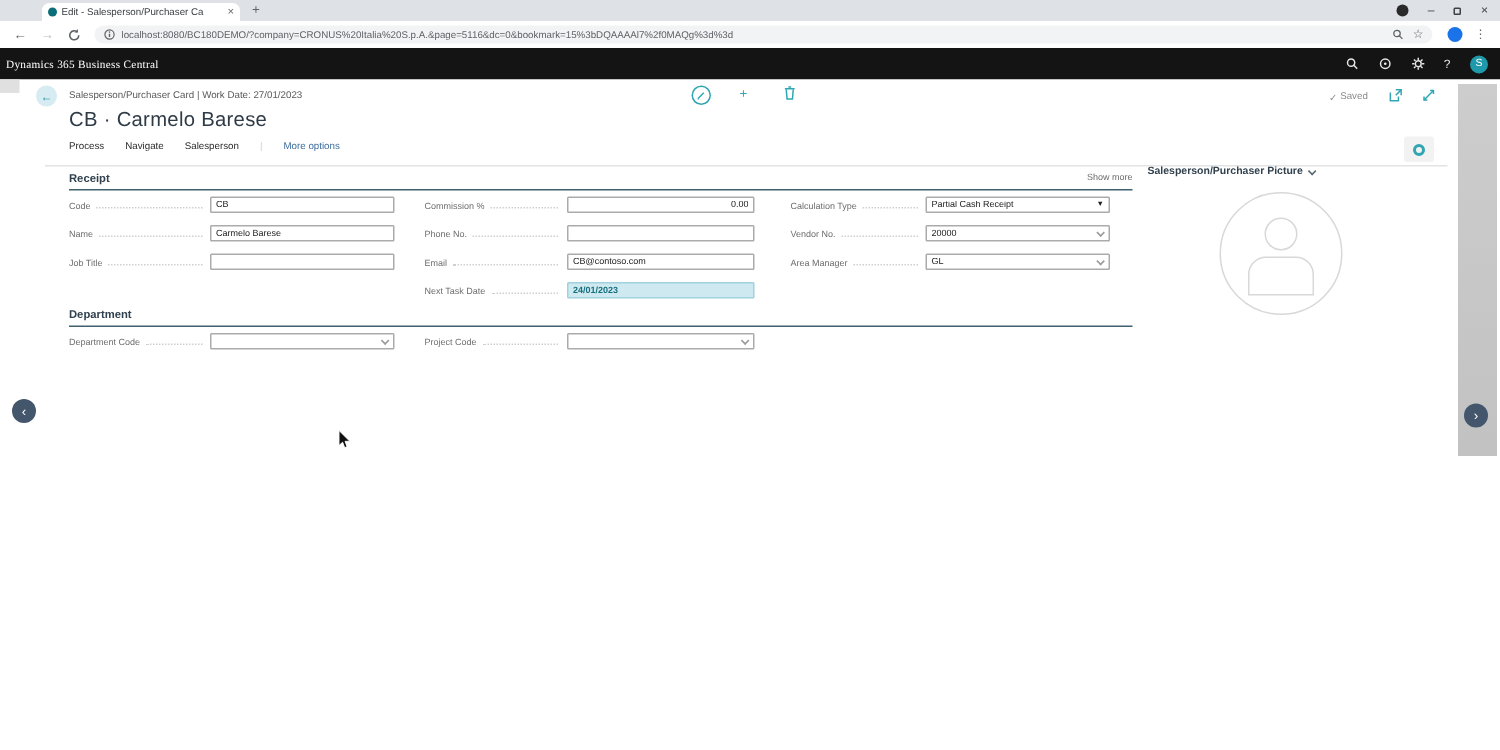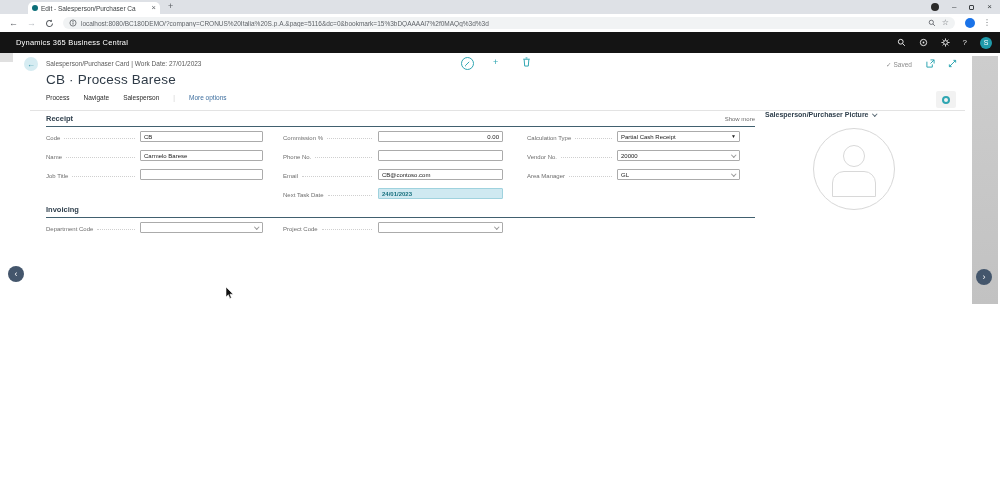--- a/index.html
+++ b/index.html
@@ -38,21 +38,21 @@
   }
   .url-text { font-size:6.5px; color:#5f6368; white-space:nowrap; overflow:hidden; flex:1; }
   .urlbar-right { display:flex; align-items:center; gap:6px; }
   .tb-right { display:flex; align-items:center; gap:8px; margin-right:9px; }
   .tb-star { font-size:8px; color:#5f6368; line-height:1; }
   .tb-avatar { width:10px; height:10px; border-radius:50%; background:#1a73e8; }
   .tb-kebab { font-size:8px; color:#5f6368; line-height:1; }
 
   
   .bc-header { position:absolute; left:0; top:32px; width:1000px; height:21px; background:#141414; display:flex; align-items:center; }
-  .bc-title { font-size:7.5px; color:#fff; margin-left:16px; letter-spacing:.2px; }
+  .bc-title { font-size:7.5px; color:#fff; margin-left:4px; letter-spacing:.2px;font-family:Liberation Serif, serif; }
   .bc-icons { margin-left:auto; margin-right:8px; display:flex; align-items:center; gap:13px; }
   .bc-help { font-size:8px; color:#e8e8e8; line-height:1; }
   .bc-avatar { width:12px; height:12px; border-radius:50%; background:#1f9aaa; color:#fff; font-size:7px; display:flex; align-items:center; justify-content:center; }
 
   
   .content { position:absolute; left:0; top:53px; width:1000px; height:447px; background:#fff; }
   .corner-shade { position:absolute; left:0; top:0; width:13px; height:9px; background:#e0e0e0; }
 
   .back-circle {
     position:absolute; left:24px; top:4px; width:14px; height:14px; border-radius:50%;
@@ -221,21 +221,21 @@
       <path d="M1 3 v6 h6 v-3" fill="none" stroke="#2fa6b2" stroke-width="1.1"></path>
       <path d="M5 1 h4 v4" fill="none" stroke="#2fa6b2" stroke-width="1.1"></path>
       <line x1="9" y1="1" x2="5" y2="5" stroke="#2fa6b2" stroke-width="1.1"></line>
     </svg>
     <svg class="icon-expand" width="9" height="9" viewBox="0 0 10 10">
       <line x1="1.5" y1="8.5" x2="8.5" y2="1.5" stroke="#2fa6b2" stroke-width="1.1"></line>
       <path d="M6 1.5 h2.5 v2.5" fill="none" stroke="#2fa6b2" stroke-width="1.1"></path>
       <path d="M4 8.5 h-2.5 v-2.5" fill="none" stroke="#2fa6b2" stroke-width="1.1"></path>
     </svg>
 
-    <div class="page-title">CB · Process Barese</div>
+    <div class="page-title">CB · Carmelo Barese</div>
 
     <div class="action-bar">
       <span>Process</span>
       <span>Navigate</span>
       <span>Salesperson</span>
       <span class="ab-divider">|</span>
       <span class="ab-more">More options</span>
     </div>
     <div class="ab-right-btn">
       <span class="teal-ring"></span>
@@ -310,21 +310,21 @@
     </div>
 
     <div class="flabel" style="left:283px; top:135px; width:92px;">
       <span class="ltext">Next Task Date</span>
         <span class="leader"></span>
     </div>
     <div class="finput selected" style="left:378px; top:135px; width:125px;">
       <span>24/01/2023</span>
     </div>
 
-    <div class="section-title" style="left:46px; top:152px;">Invoicing</div>
+    <div class="section-title" style="left:46px; top:152px;">Department</div>
     <div class="section-line" style="left:46px; top:164px; width:709px;"></div>
 
     <div class="flabel" style="left:46px; top:169px; width:92px;">
       <span class="ltext">Department Code</span>
         <span class="leader"></span>
     </div>
     <div class="finput fselect" style="left:140px; top:169px; width:123px;">
       <span class="sel-text"></span>
       <span class="caret"></span>
     </div>

